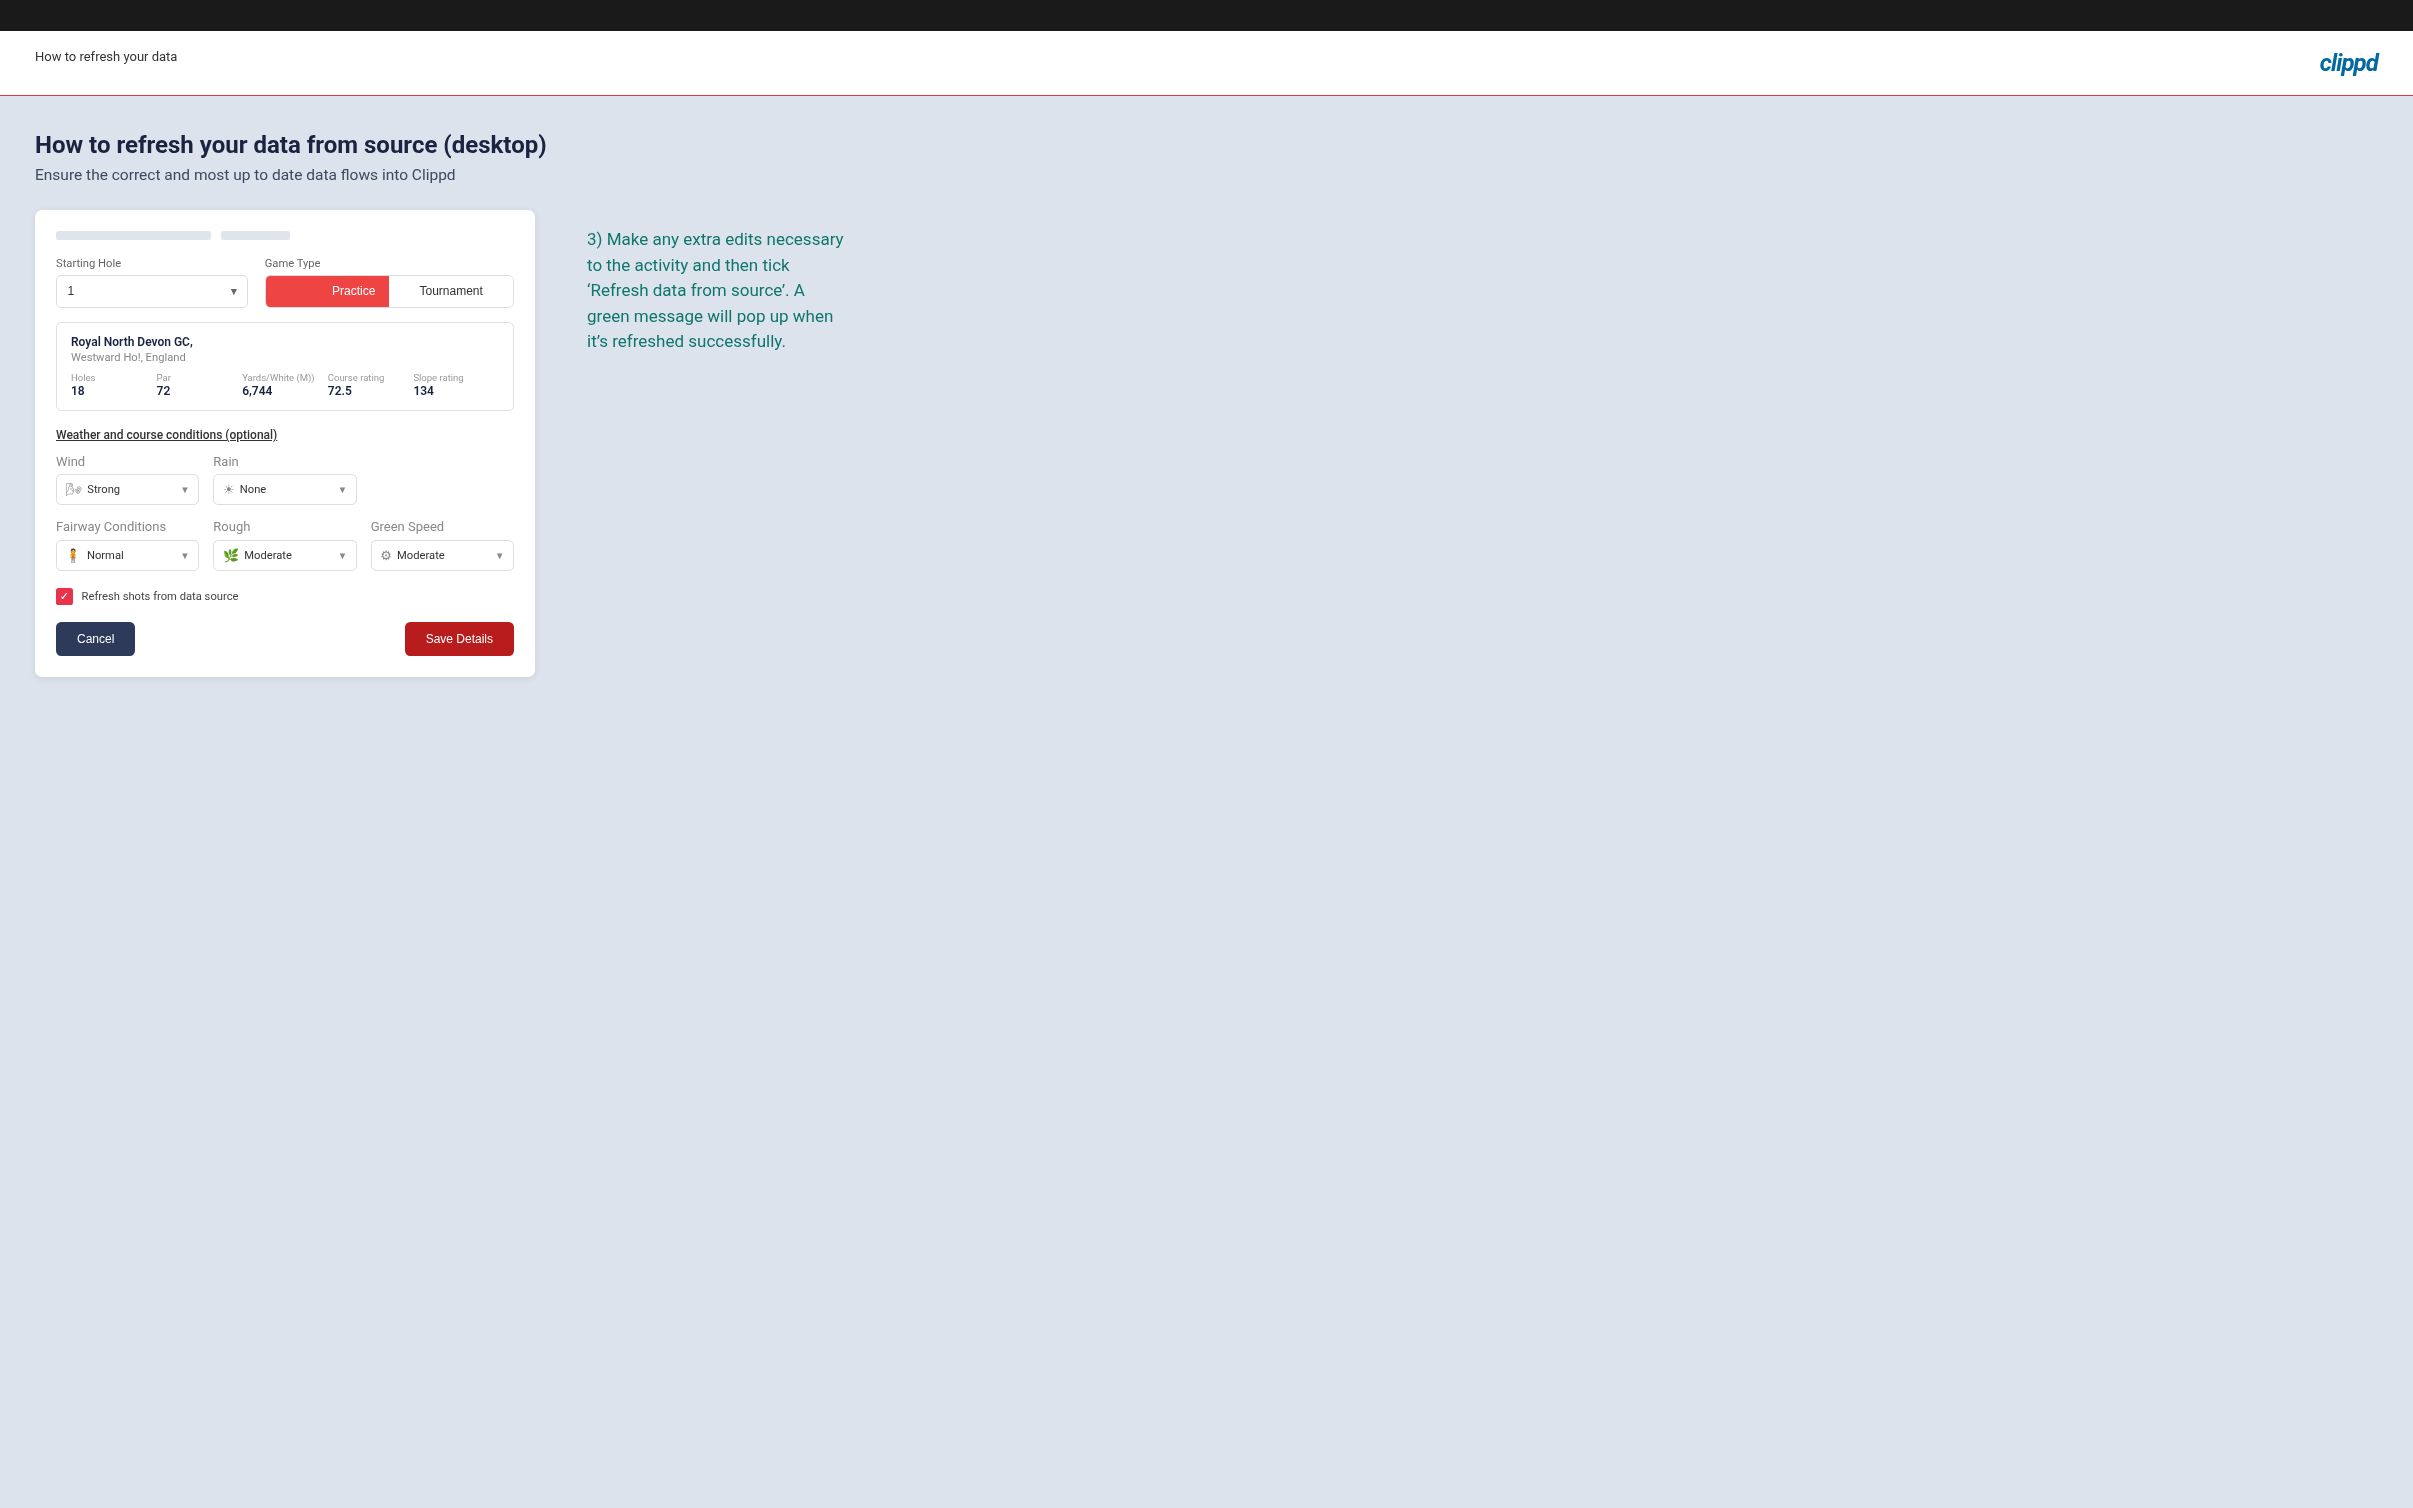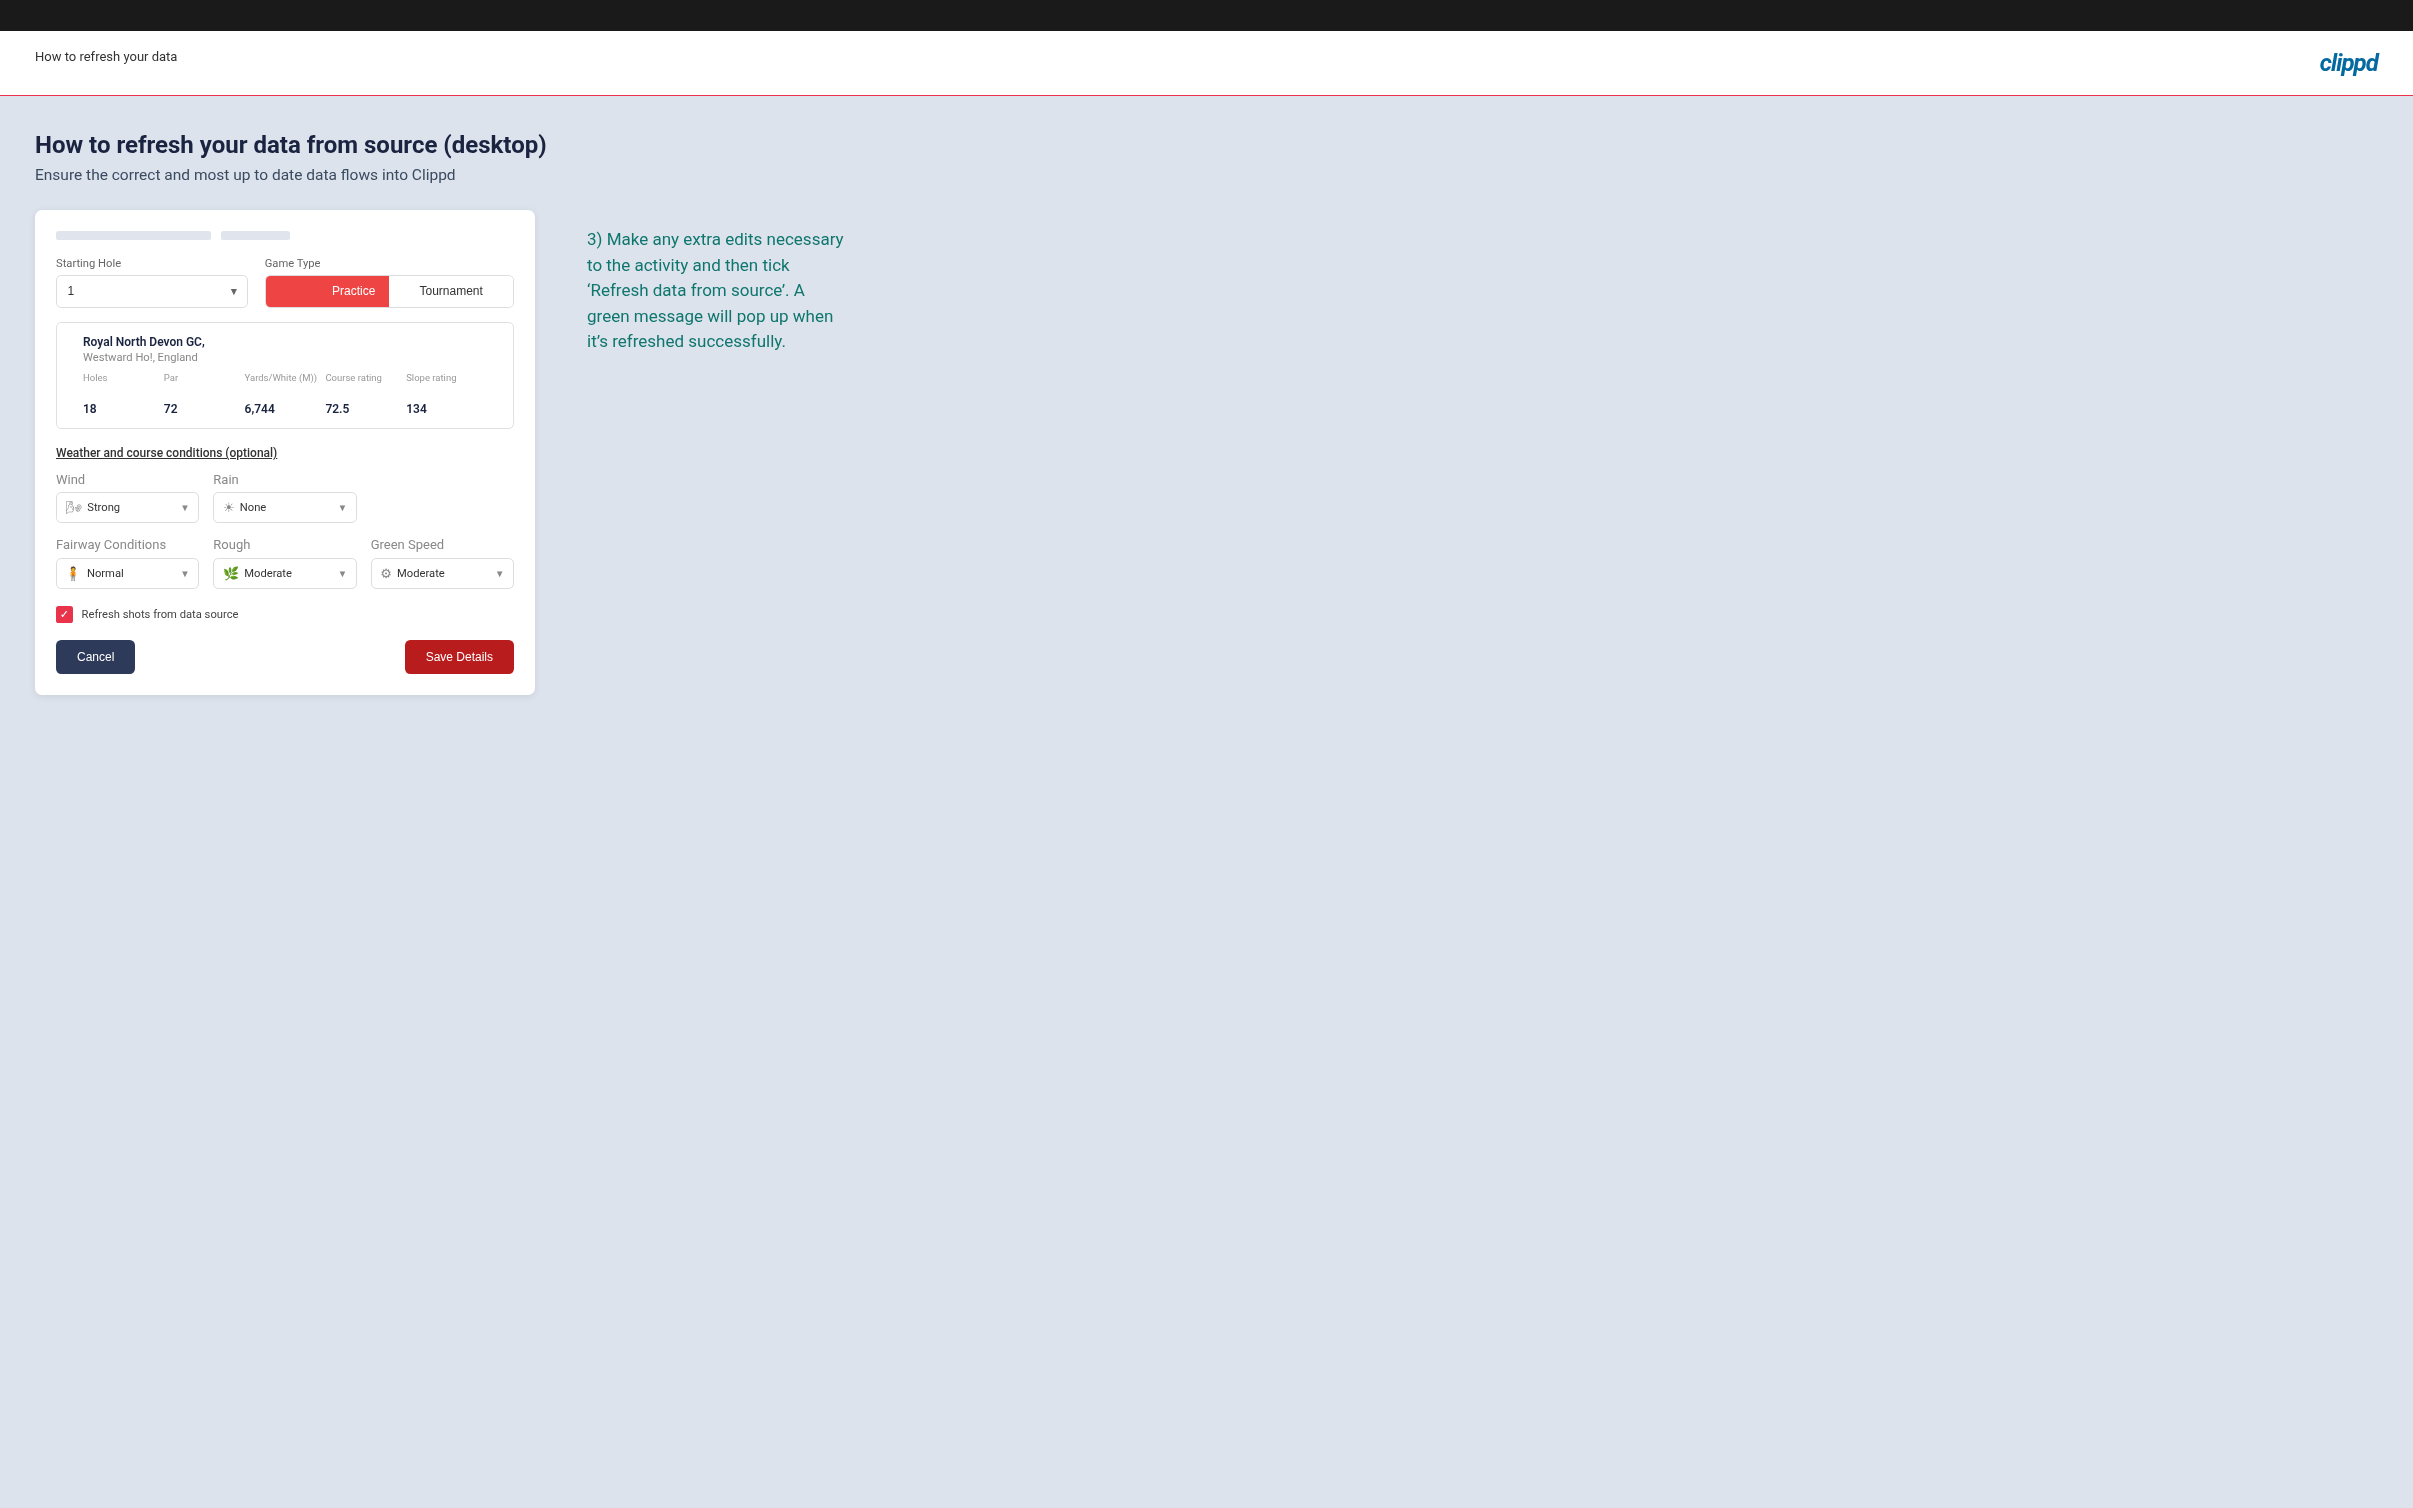--- a/index.html
+++ b/index.html
@@ -124,21 +124,21 @@
       color: #fff;
       text-align: right;
     }
     .toggle-btn.inactive {
       background: #fff;
       color: #333;
     }
     .course-info-box {
       border: 0.9px solid #e0e0e0;
       border-radius: 5.2px;
-      padding: 12px 26px;
+      padding: 12px 14px;
       margin-bottom: 17px;
     }
     .course-name {
       font-size: 12px;
       font-weight: 600;
       color: #1a2340;
       margin-bottom: 1.7px;
     }
     .course-location {
       font-size: 11.2px;
@@ -146,21 +146,21 @@
       margin-bottom: 8.6px;
     }
     .course-stats {
       display: flex;
       gap: 0;
     }
     .course-stat {
       flex: 1;
       display: flex;
       flex-direction: column;
-      gap: 19px;
+      gap: 1px;
     }
     .stat-label {
       font-size: 9.5px;
       color: #999;
     }
     .stat-value {
       font-size: 12px;
       font-weight: 600;
       color: #1a2340;
     }

